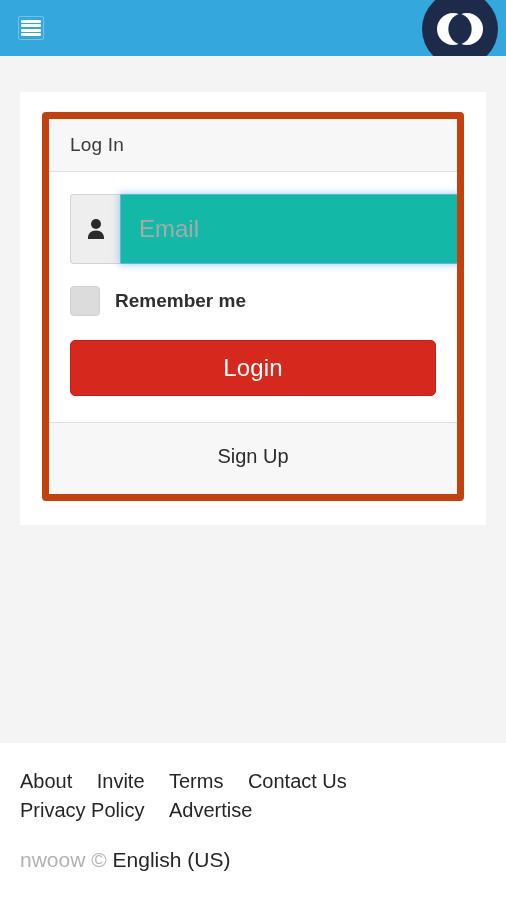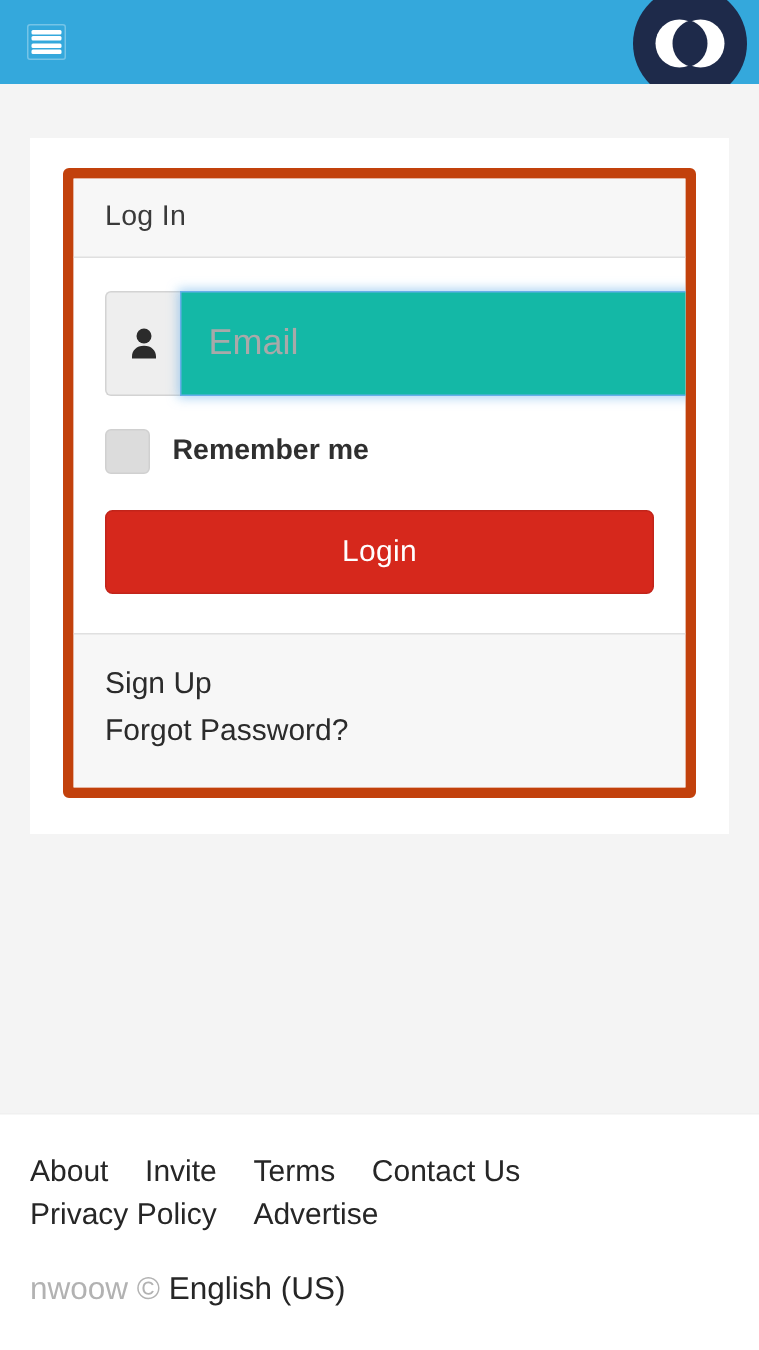--- a/index.html
+++ b/index.html
@@ -178,31 +178,32 @@
   
   .btn-login {
     display: block;
     width: 100%;
     margin-top: 22px;
     height: 56px;
     background: #d6281c;
     border: 1px solid #c2241a;
     border-radius: 5px;
     color: #ffffff;
-    font-size: 20px;
+    font-size: 24px;
     font-family: "Liberation Sans", sans-serif;
     cursor: pointer;
     letter-spacing: 0.2px;
   }
 
   
   .panel-footer {
     background: #f7f7f7;
     border-top: 1px solid #e0e0e0;
     padding: 18px 21px 22px 21px;
+    text-align: center;
   }
   .panel-footer a {
     display: block;
     font-size: 20px;
     color: #2b2b2b;
     text-decoration: none;
     line-height: 1.55;
   }
 
   
@@ -276,21 +277,20 @@
           <div class="checkbox-row">
             <div class="checkbox-box"></div>
             <div class="checkbox-label">Remember me</div>
           </div>
 
           <button class="btn-login">Login</button>
         </div>
 
         <div class="panel-footer">
           <a href="#">Sign Up</a>
-          <a href="#">Forgot Password?</a>
         </div>
 
       </div>
     </div>
   </div>
 
   <div class="site-footer">
     <div class="footer-links">
       <a href="#">About</a>
       <a href="#">Invite</a>

